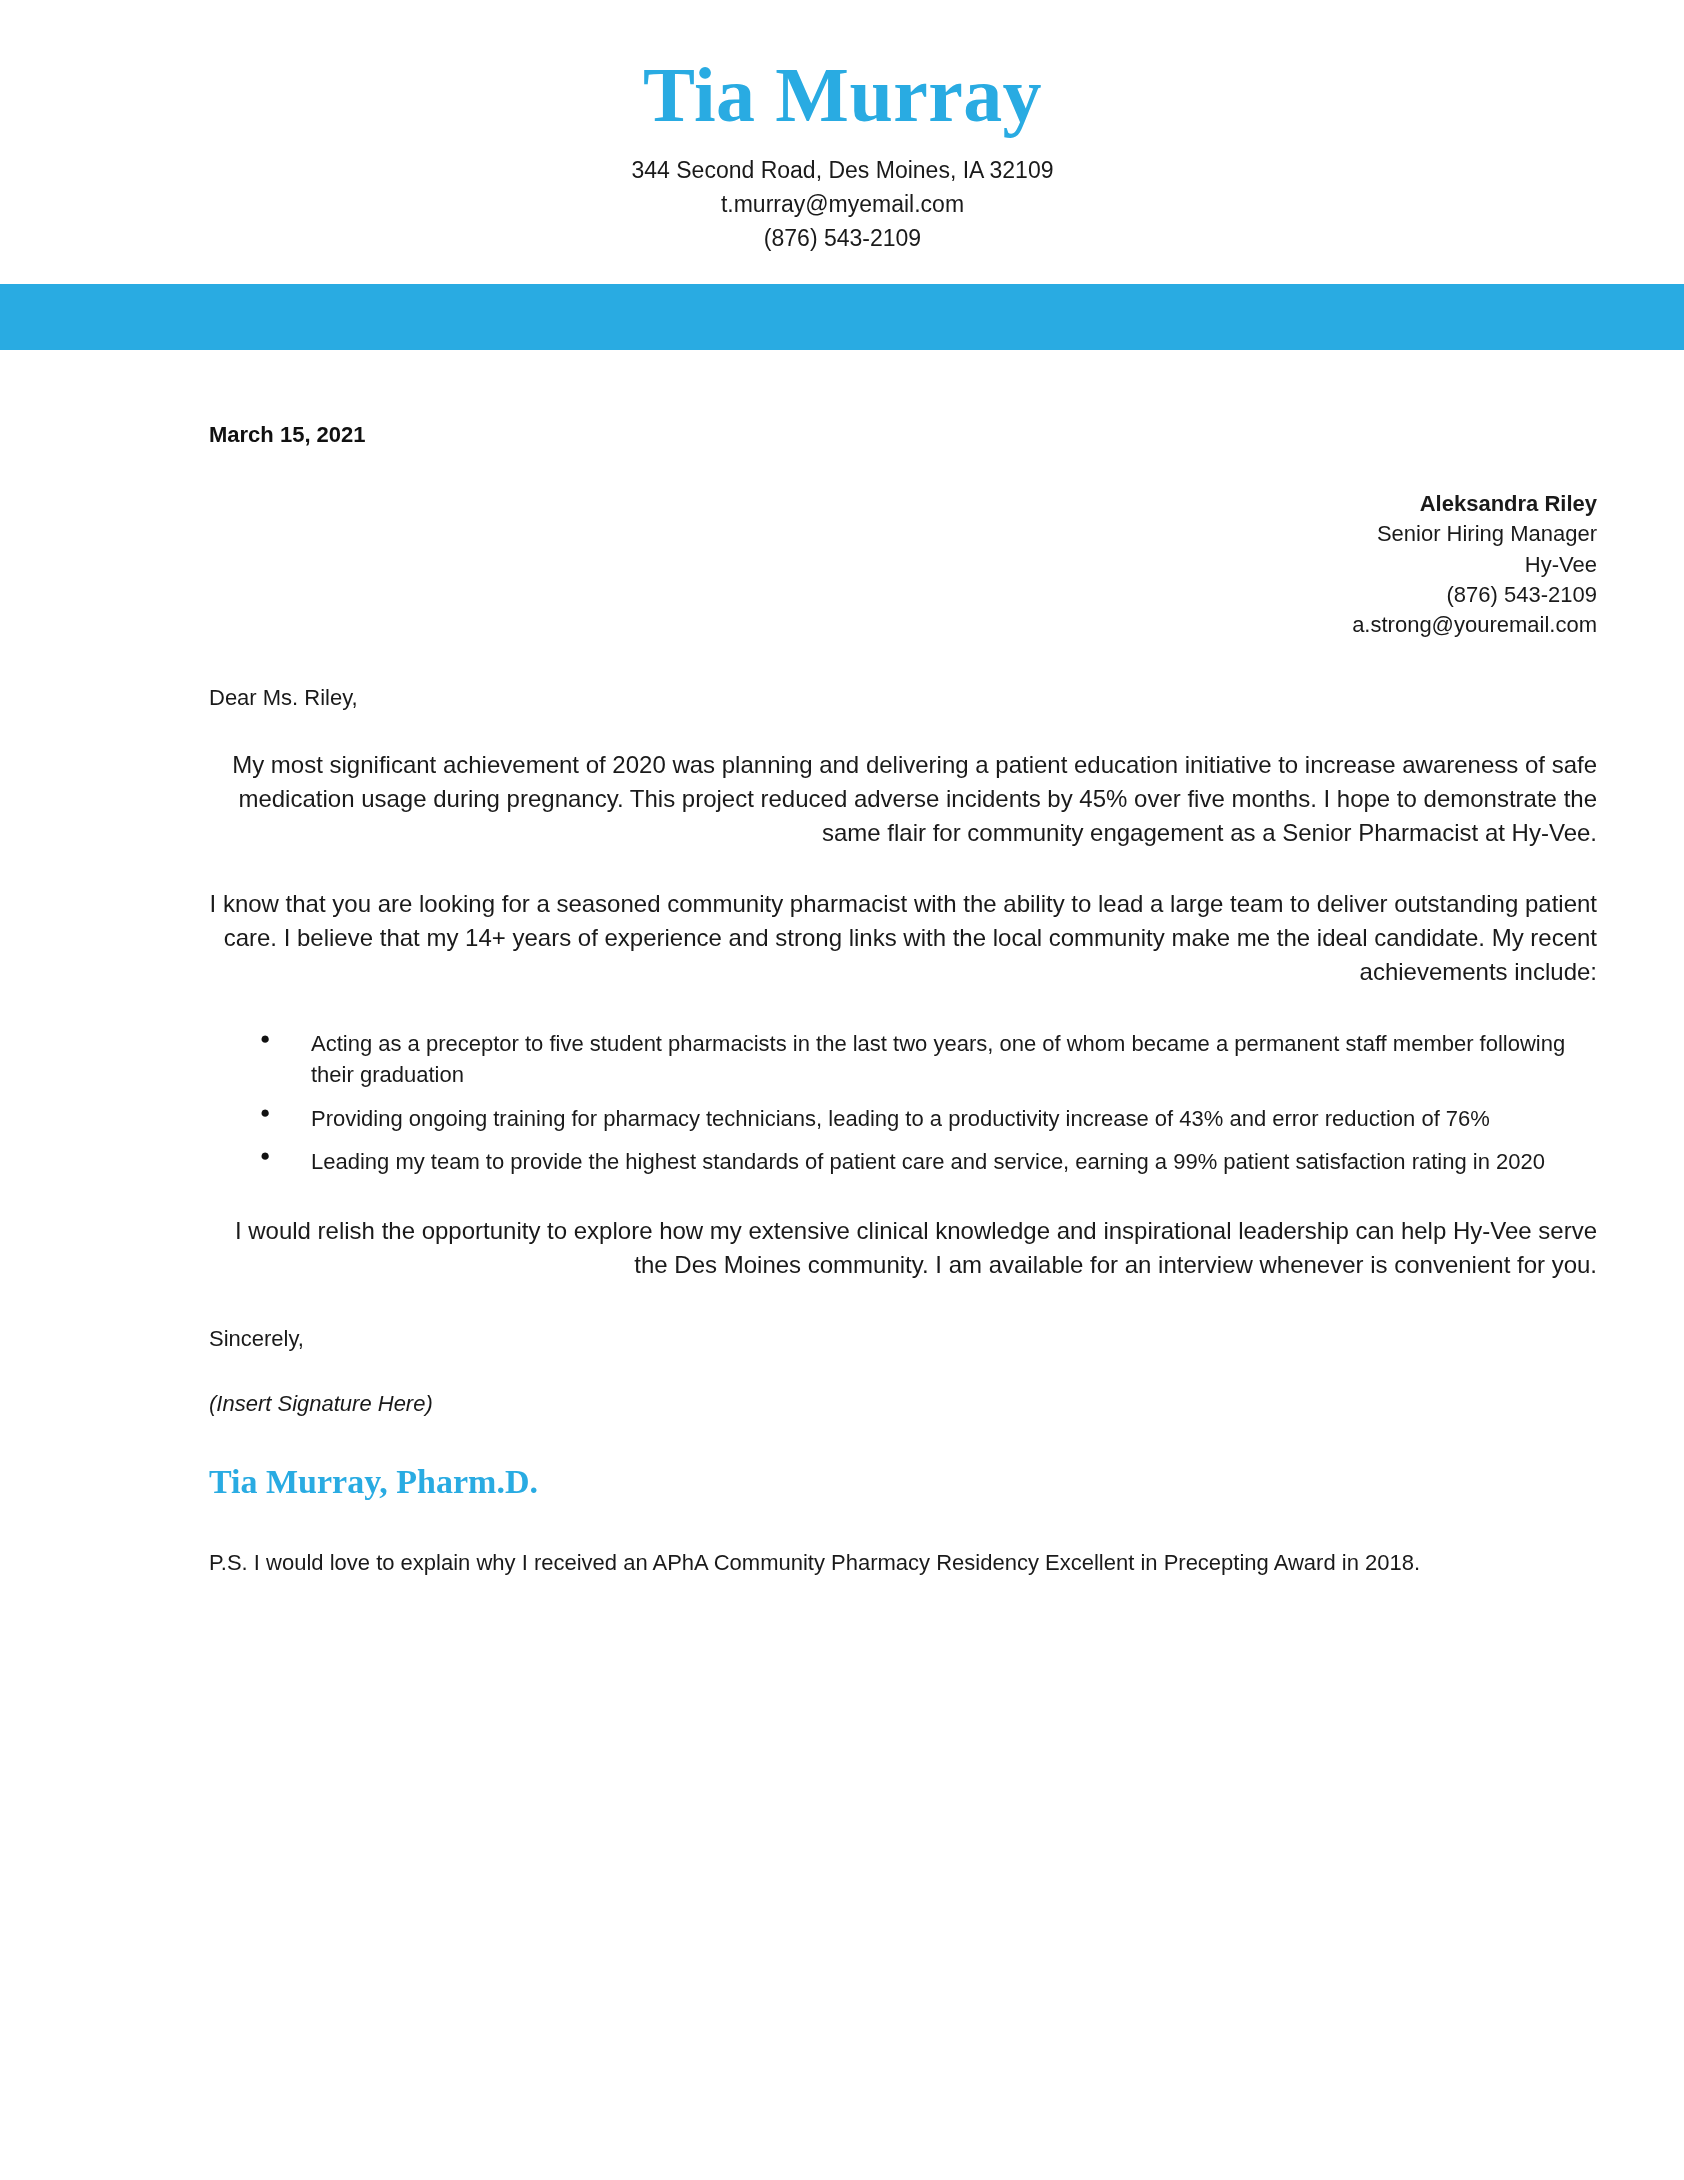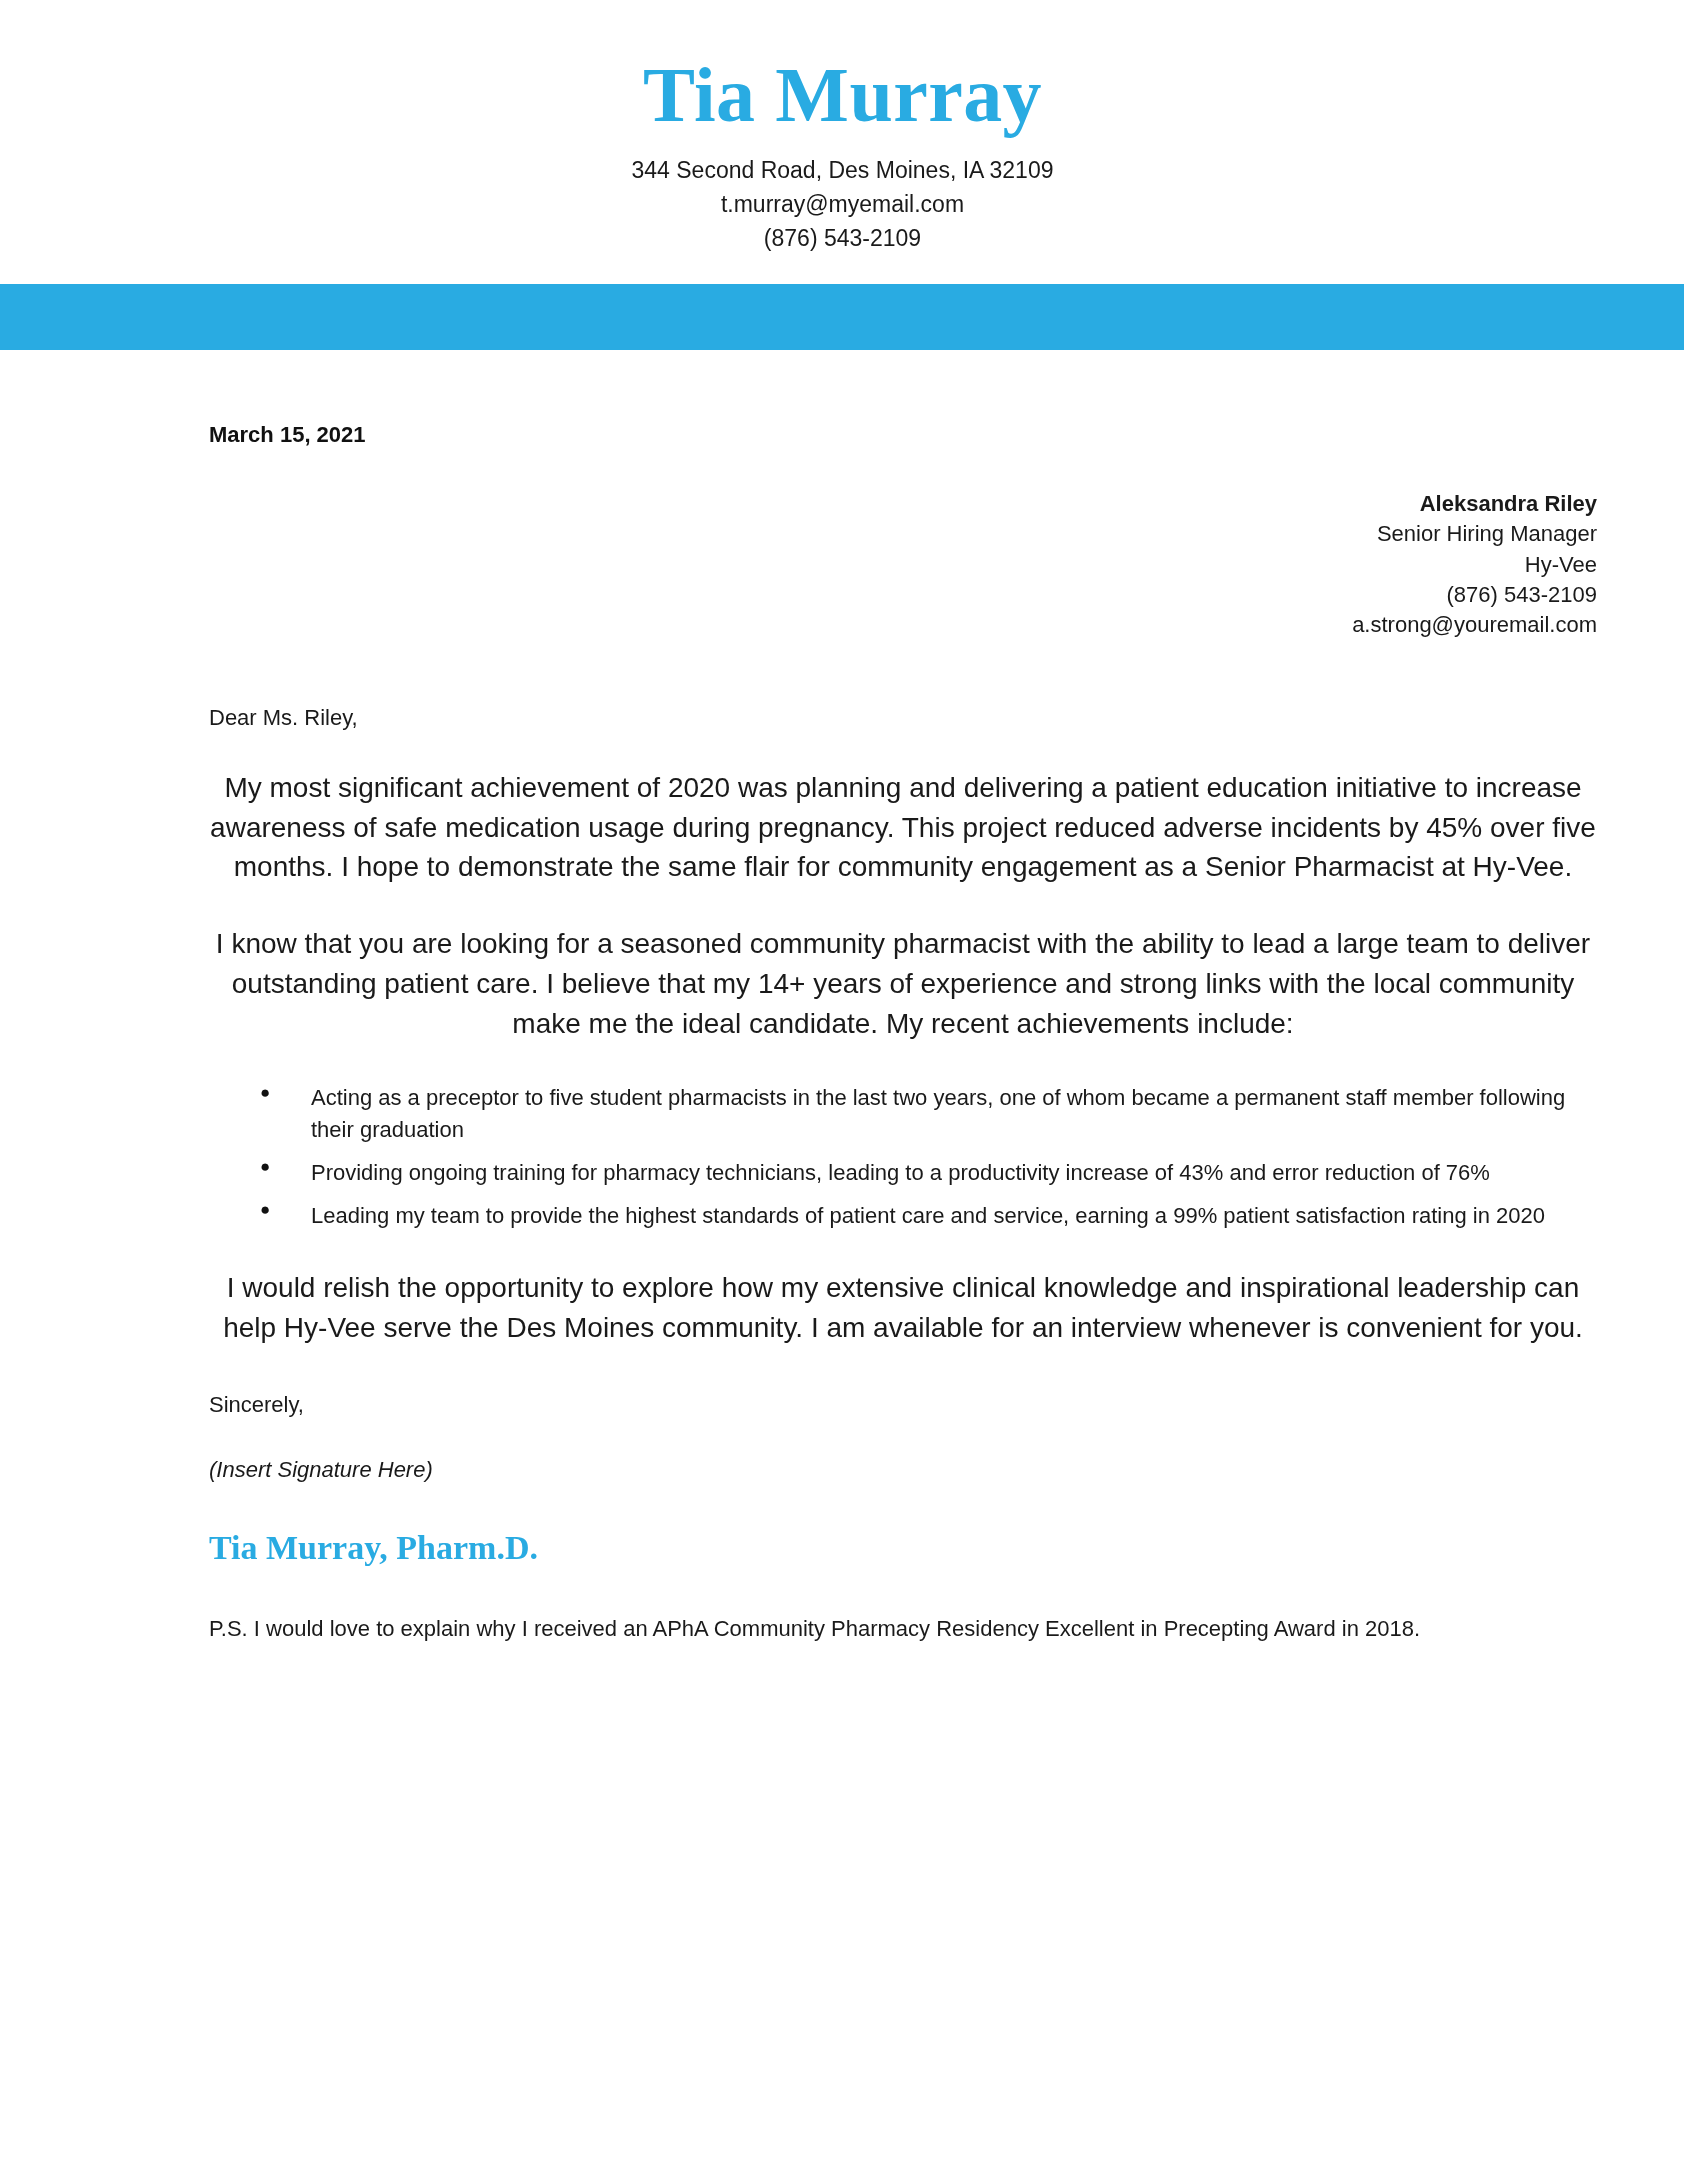--- a/index.html
+++ b/index.html
@@ -68,28 +68,28 @@
   .recipient {
     margin-top: 41px;
     font-size: 22px;
     line-height: 1.38;
     text-align: right;
   }
   .recipient .rname {
     font-weight: bold;
   }
   .salutation {
-    margin-top: 64px;
+    margin-top: 44px;
     font-size: 22px;
   }
   p.para {
     margin: 37px 0 0 0;
-    font-size: 28px;
+    font-size: 24px;
     line-height: 1.42;
-    text-align: center;
+    text-align: right;
   }
   ul.achievements {
     margin: 39px 0 0 0;
     padding: 0 0 0 51px;
     list-style: none;
   }
   ul.achievements li {
     position: relative;
     font-size: 22px;
     line-height: 1.42;

